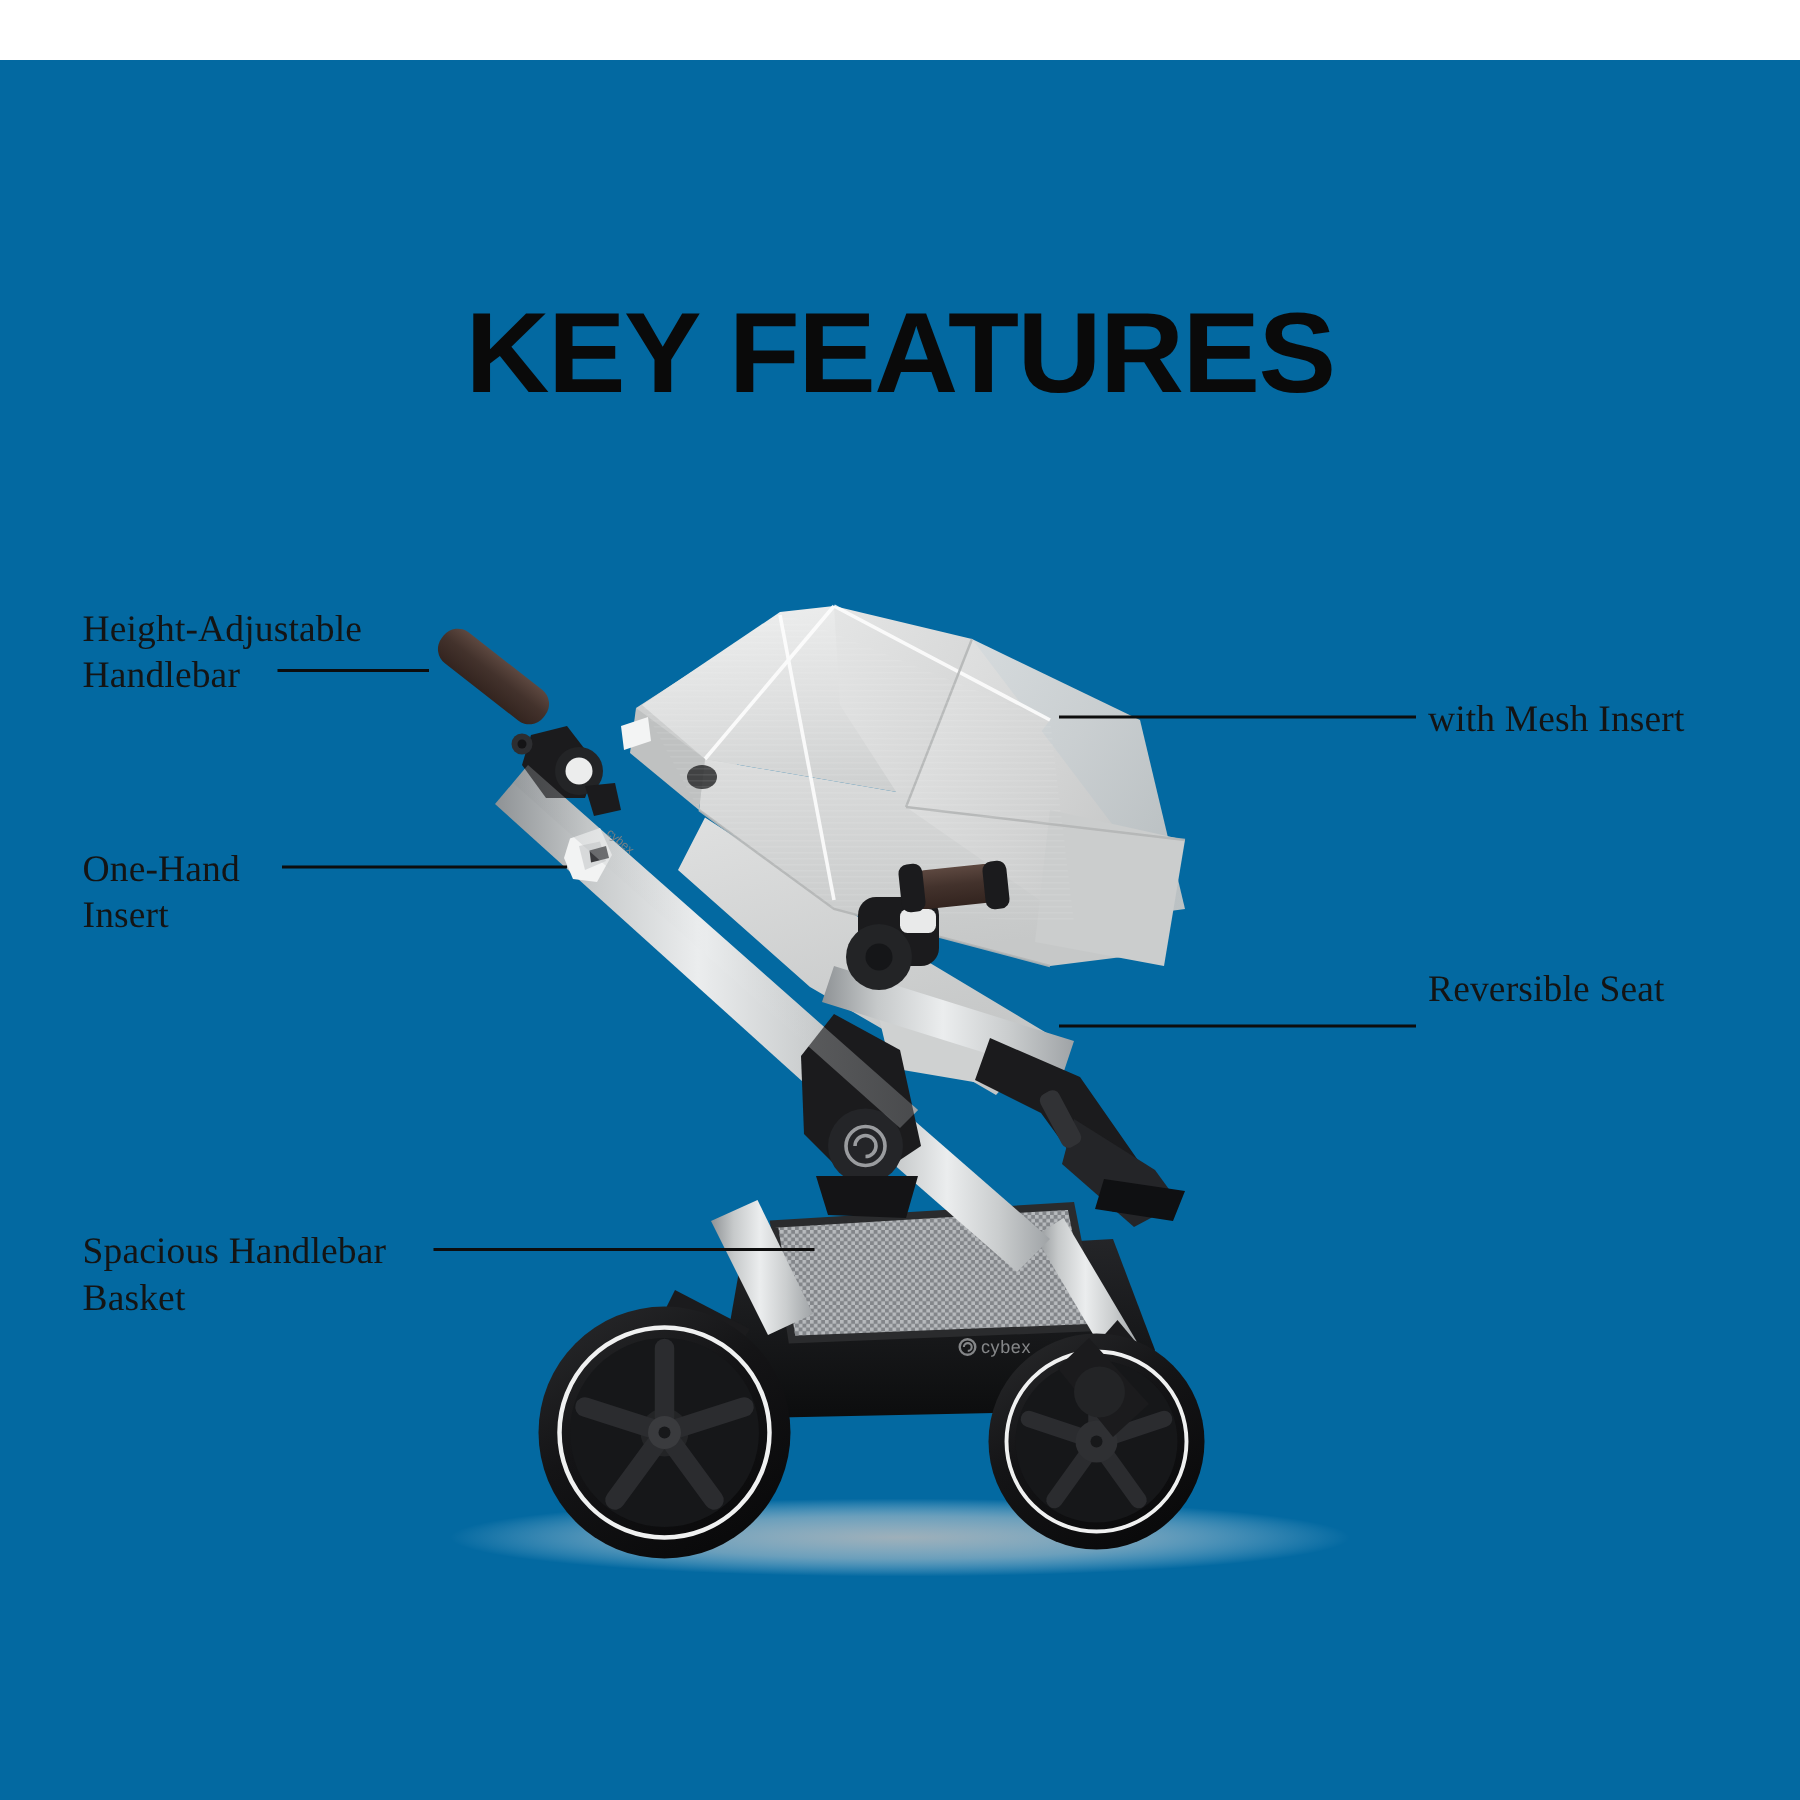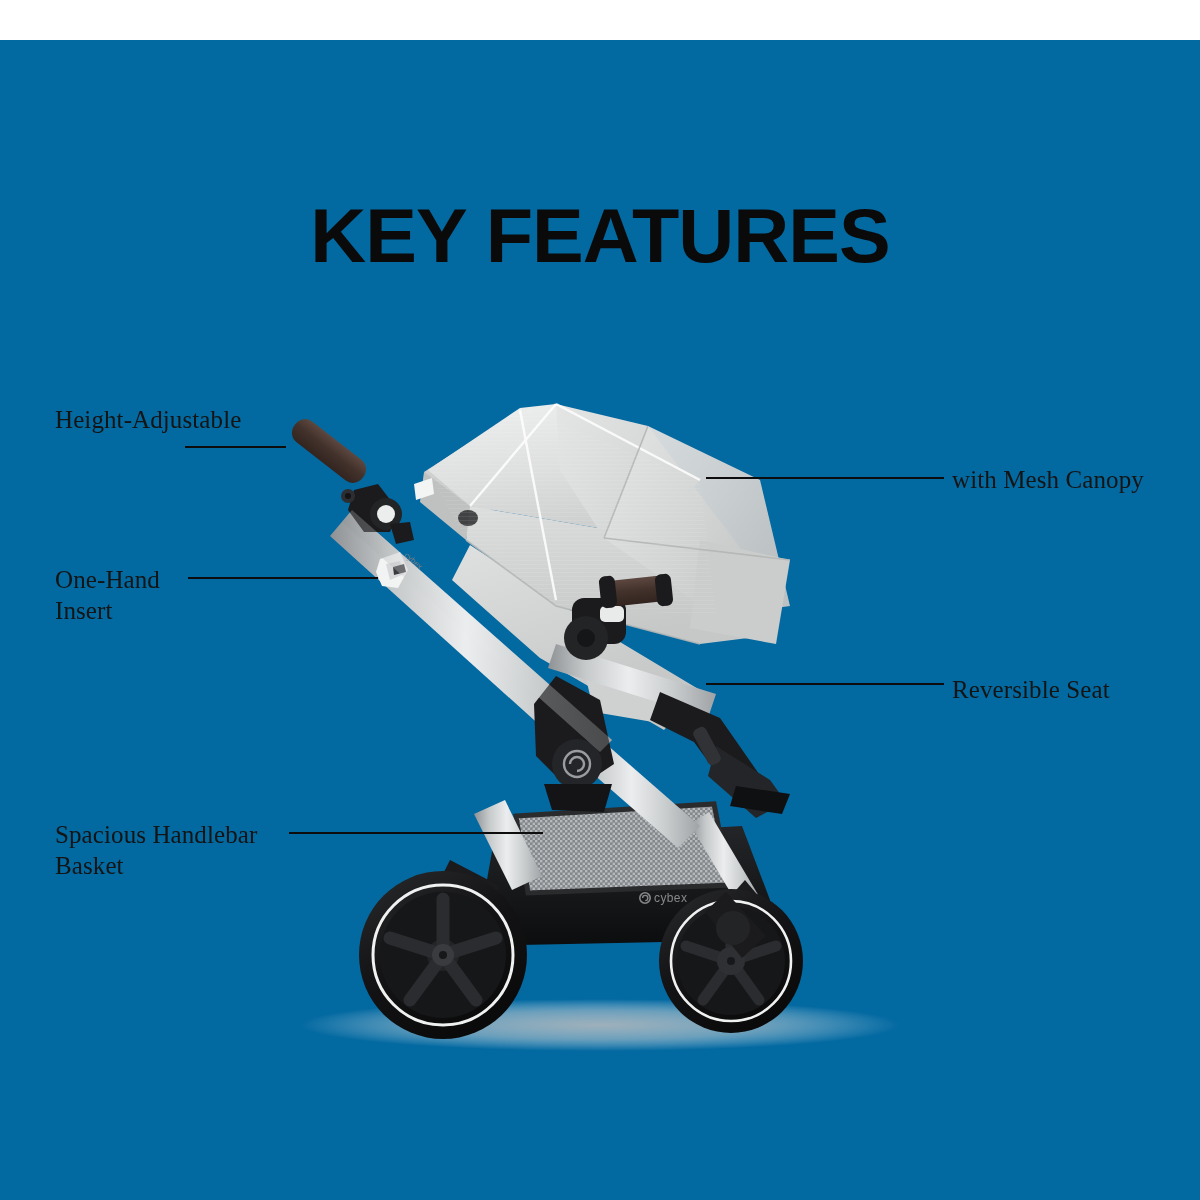--- a/index.html
+++ b/index.html
@@ -254,38 +254,39 @@
       </g>
 
       <text x="404" y="516" font-family="Liberation Sans, sans-serif" font-size="8" fill="#7b7f82" transform="rotate(41 404 516)">cybex</text>
 
       <path d="M352 470 L612 700 L600 712 L342 482 Z" fill="url(#gTube2)" opacity="0.35"></path>
     </svg>
   </div>
 
   <div class="label left" style="left:55px; top:364px;">
     <div>Height-Adjustable</div>
+    <div>Handlebar</div>
   </div>
   <div class="leader" style="left:185px; top:406px; width:101px;"></div>
 
   <div class="label left" style="left:55px; top:524px;">
     <div>One-Hand</div>
     <div>Insert</div>
   </div>
   <div class="leader" style="left:188px; top:537px; width:190px;"></div>
 
   <div class="label left" style="left:55px; top:779px;">
     <div>Spacious Handlebar</div>
     <div>Basket</div>
   </div>
   <div class="leader" style="left:289px; top:792px; width:254px;"></div>
 
   <div class="label right" style="left:952px; top:424px;">
-    <div>with Mesh Canopy</div>
+    <div>with Mesh Insert</div>
   </div>
   <div class="leader" style="left:706px; top:437px; width:238px;"></div>
 
-  <div class="label right" style="left:952px; top:634px;">
+  <div class="label right" style="left:952px; top:604px;">
     <div>Reversible Seat</div>
   </div>
   <div class="leader" style="left:706px; top:643px; width:238px;"></div>
 
 </div>
 
 </body></html>

